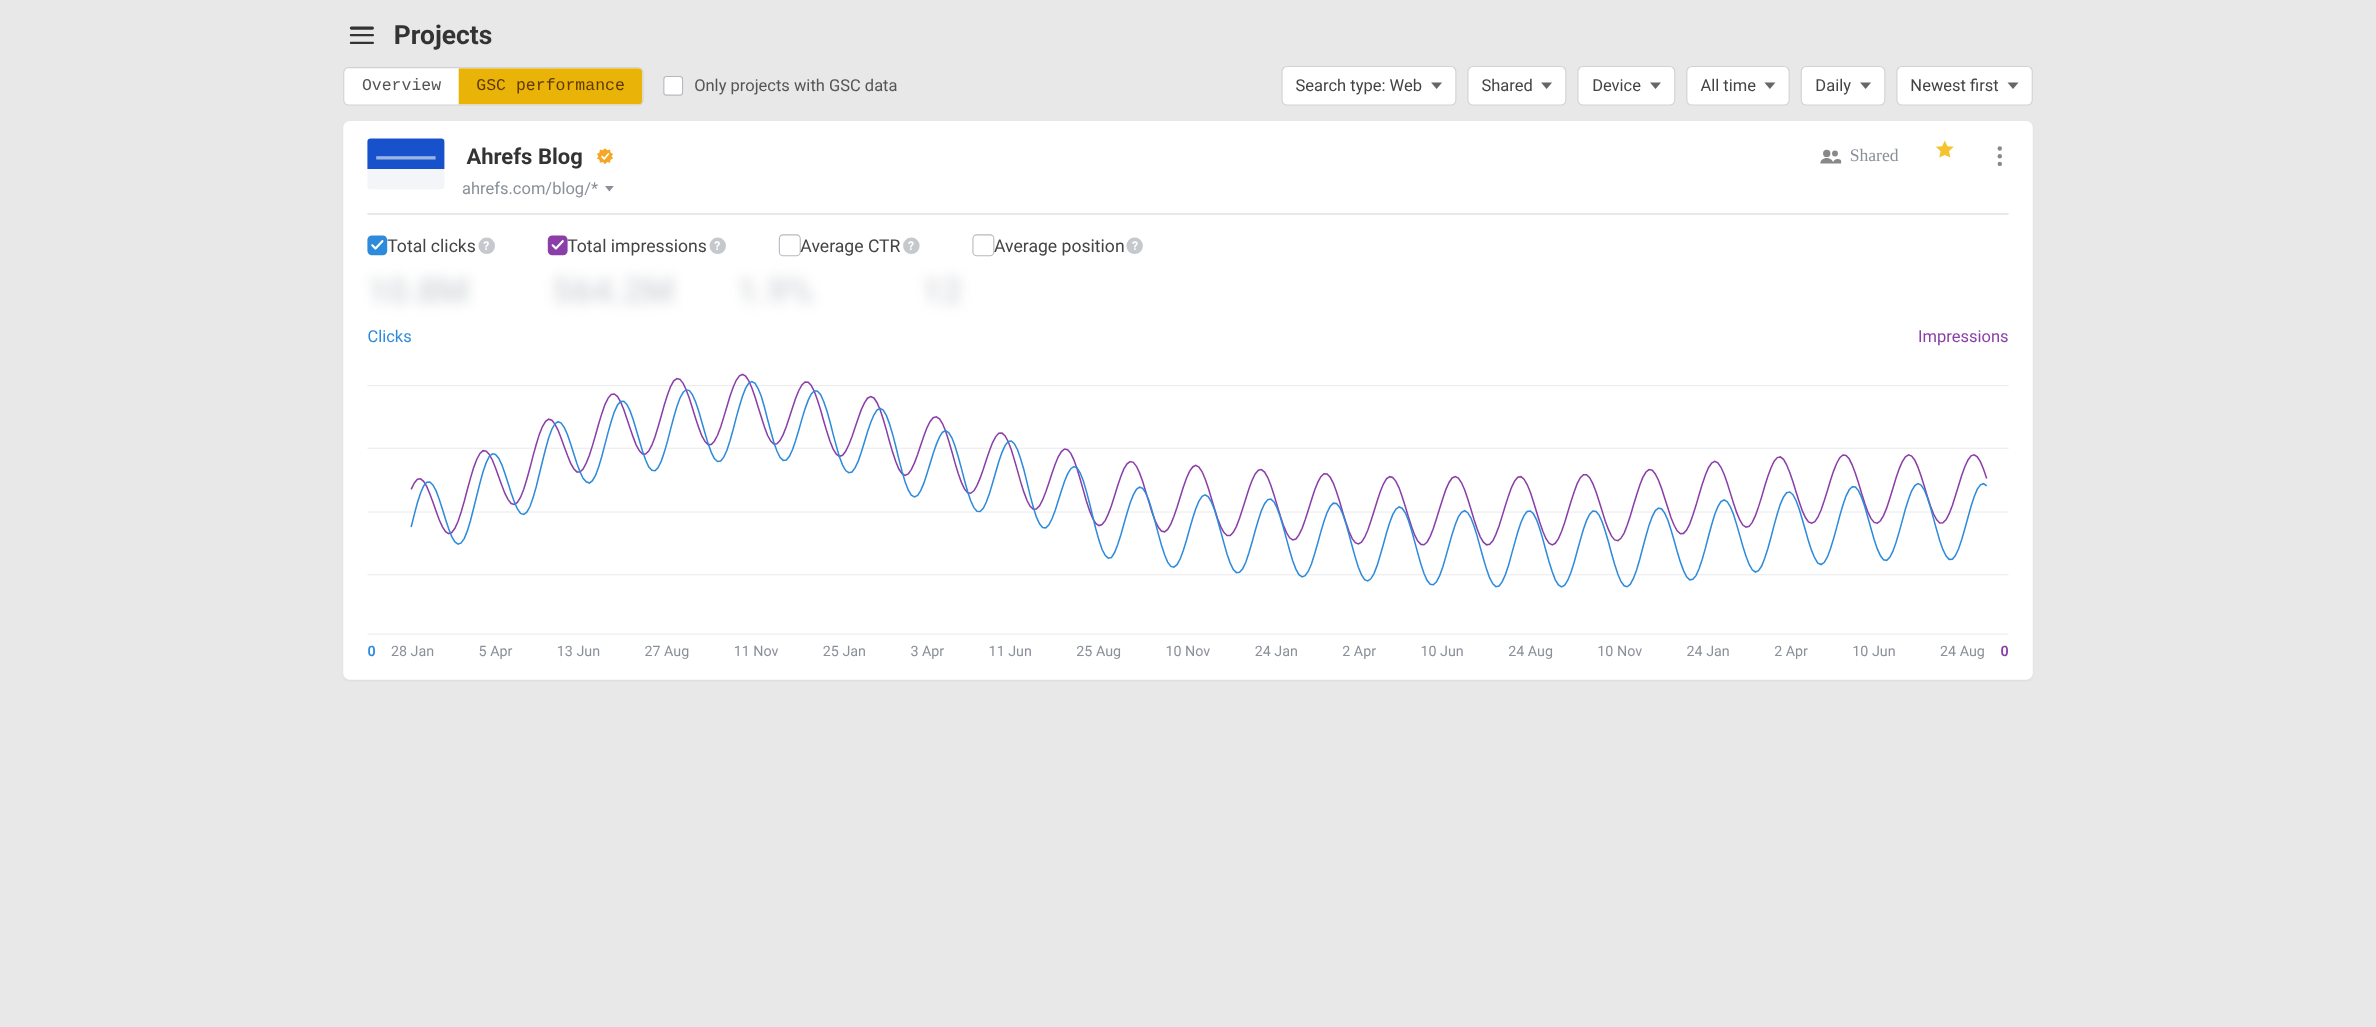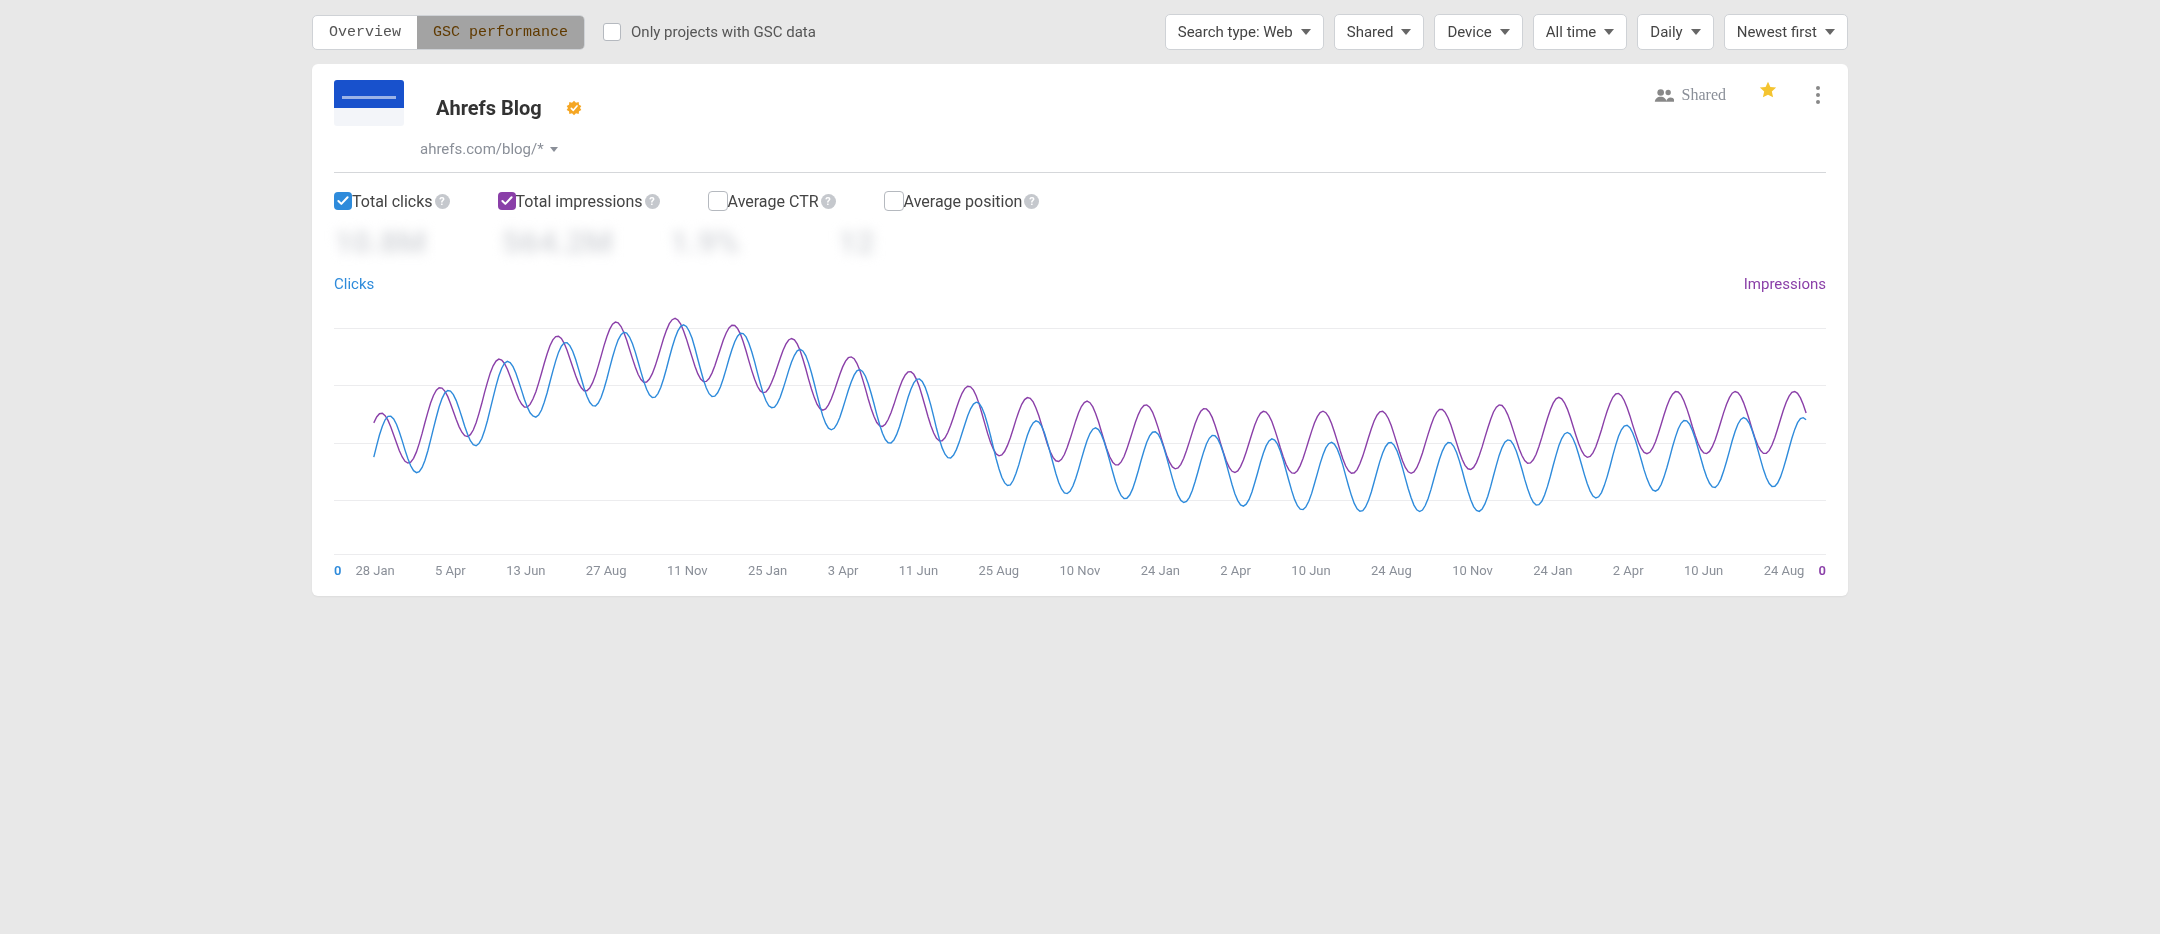--- a/index.html
+++ b/index.html
@@ -18,35 +18,35 @@
   .page{box-sizing:border-box;width:1560px;padding:14px 12px 18px;margin:0 auto;}
   
   .hdr{display:flex;align-items:center;gap:18px;padding:4px 6px 14px;}
   .hamburger{width:22px;height:16px;display:flex;flex-direction:column;justify-content:space-between;cursor:pointer;}
   .hamburger span{display:block;height:2.5px;border-radius:2px;background:#333;}
   .hdr h1{margin:0;font-size:24px;font-weight:700;}
   
   .toolbar{display:flex;align-items:center;gap:10px;margin:0 0 14px;}
   .tabgroup{display:flex;border:1px solid var(--chip-border);border-radius:5px;overflow:hidden;background:#fff;}
   .tab{padding:8px 16px;font-size:15px;color:#555;cursor:pointer;font-family:Liberation Mono, monospace;}
-  .tab.active{background:#a3a3a3;color:#603a00;}
+  .tab.active{background:#eab308;color:#603a00;}
   .checkbox{display:flex;align-items:center;gap:10px;font-size:15px;color:#555;margin-left:8px;}
   .checkbox .box{width:16px;height:16px;border:1.5px solid #b5b9bf;border-radius:3px;background:#fff;}
   .spacer{flex:1;}
   .chip{border:1px solid var(--chip-border);border-radius:5px;background:#fff;padding:8px 12px;font-size:15px;color:#444;display:flex;align-items:center;gap:8px;cursor:pointer;}
   .chip .caret{width:0;height:0;border-left:5px solid transparent;border-right:5px solid transparent;border-top:6px solid #666;}
   
   .card{background:var(--panel);border-radius:6px;padding:16px 22px 18px;box-shadow:0 1px 2px rgba(0,0,0,0.05);}
   .proj-head{display:flex;align-items:flex-start;gap:16px;padding-bottom:14px;border-bottom:1px solid var(--border);}
   .thumb{width:70px;height:46px;border-radius:3px;background:linear-gradient(180deg,#1851cc 0%,#1851cc 60%,#f3f5f9 60%,#f3f5f9 100%);position:relative;overflow:hidden;}
   .thumb::before,.thumb::after{content:"";position:absolute;background:#f3f5f9;}
   .thumb::before{left:8px;top:16px;width:54px;height:3px;opacity:.6;}
   .proj-title{display:flex;flex-direction:column;gap:4px;}
   .proj-title .t{display:flex;align-items:center;gap:8px;}
-  .proj-title .t h2{margin:16px;font-size:20px;font-weight:700;}
+  .proj-title .t h2{margin:4px;font-size:20px;font-weight:700;}
   .badge{width:16px;height:16px;display:inline-block;}
   .domainrow{display:flex;align-items:center;gap:6px;color:var(--muted);font-size:15px;}
   .domainrow .caret{width:0;height:0;border-left:4px solid transparent;border-right:4px solid transparent;border-top:5px solid var(--muted);}
   .proj-actions{margin-left:auto;display:flex;align-items:flex-end;gap:32px;color:var(--muted);font-family:Liberation Serif, serif;}
   .shared{display:flex;align-items:center;gap:8px;font-size:16px;}
   .star{color:var(--gold);}
   .kebab{width:16px;display:flex;flex-direction:column;gap:3px;align-items:center;cursor:pointer;}
   .kebab span{width:4px;height:4px;border-radius:50%;background:#888;}
   
   .metrics{display:flex;gap:48px;padding:18px 0 8px;flex-wrap:wrap;}
@@ -74,20 +74,28 @@
   .xaxis .edge{font-weight:600;}
   .xaxis .edge.left{color:var(--blue);margin-right:14px;}
   .xaxis .edge.right{color:var(--purple);margin-left:14px;}
   .xticks{flex:1;display:flex;justify-content:space-between;}
 </style>
 </head>
 <body>
 
 <div class="page">
 
+  <div class="hdr">
+    <div class="hamburger">
+        <span></span>
+        <span></span>
+        <span></span>
+      </div>
+    <h1>Projects</h1>
+  </div>
 
   <div class="toolbar">
     <div class="tabgroup">
       <div class="tab">Overview</div>
       <div class="tab active">GSC performance</div>
     </div>
     <label class="checkbox">
       <span class="box"></span>
       <span>Only projects with GSC data</span>
     </label>

